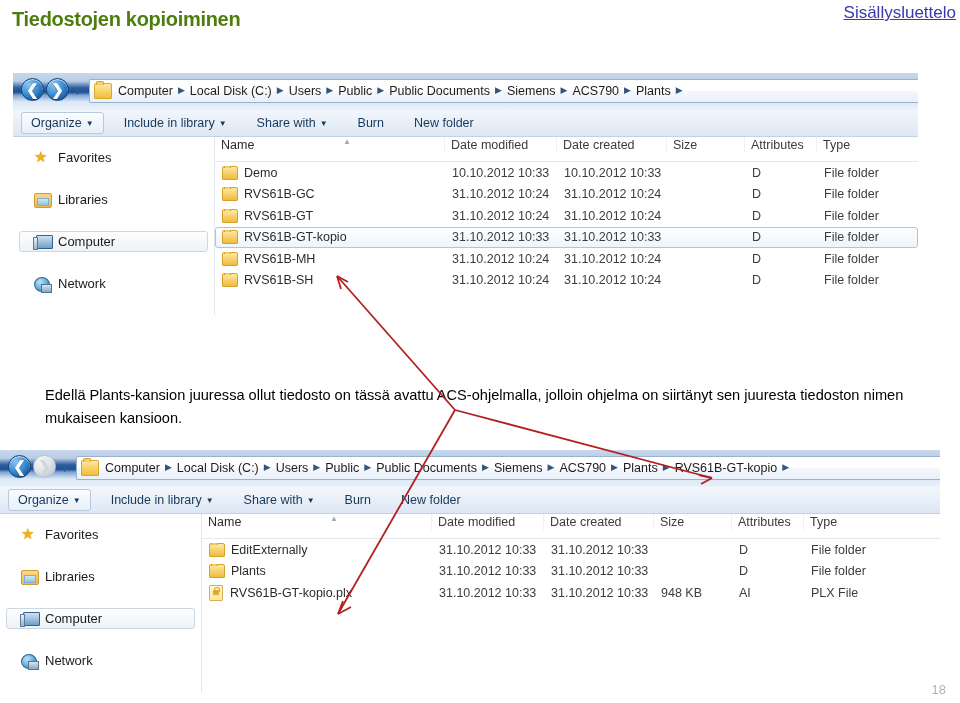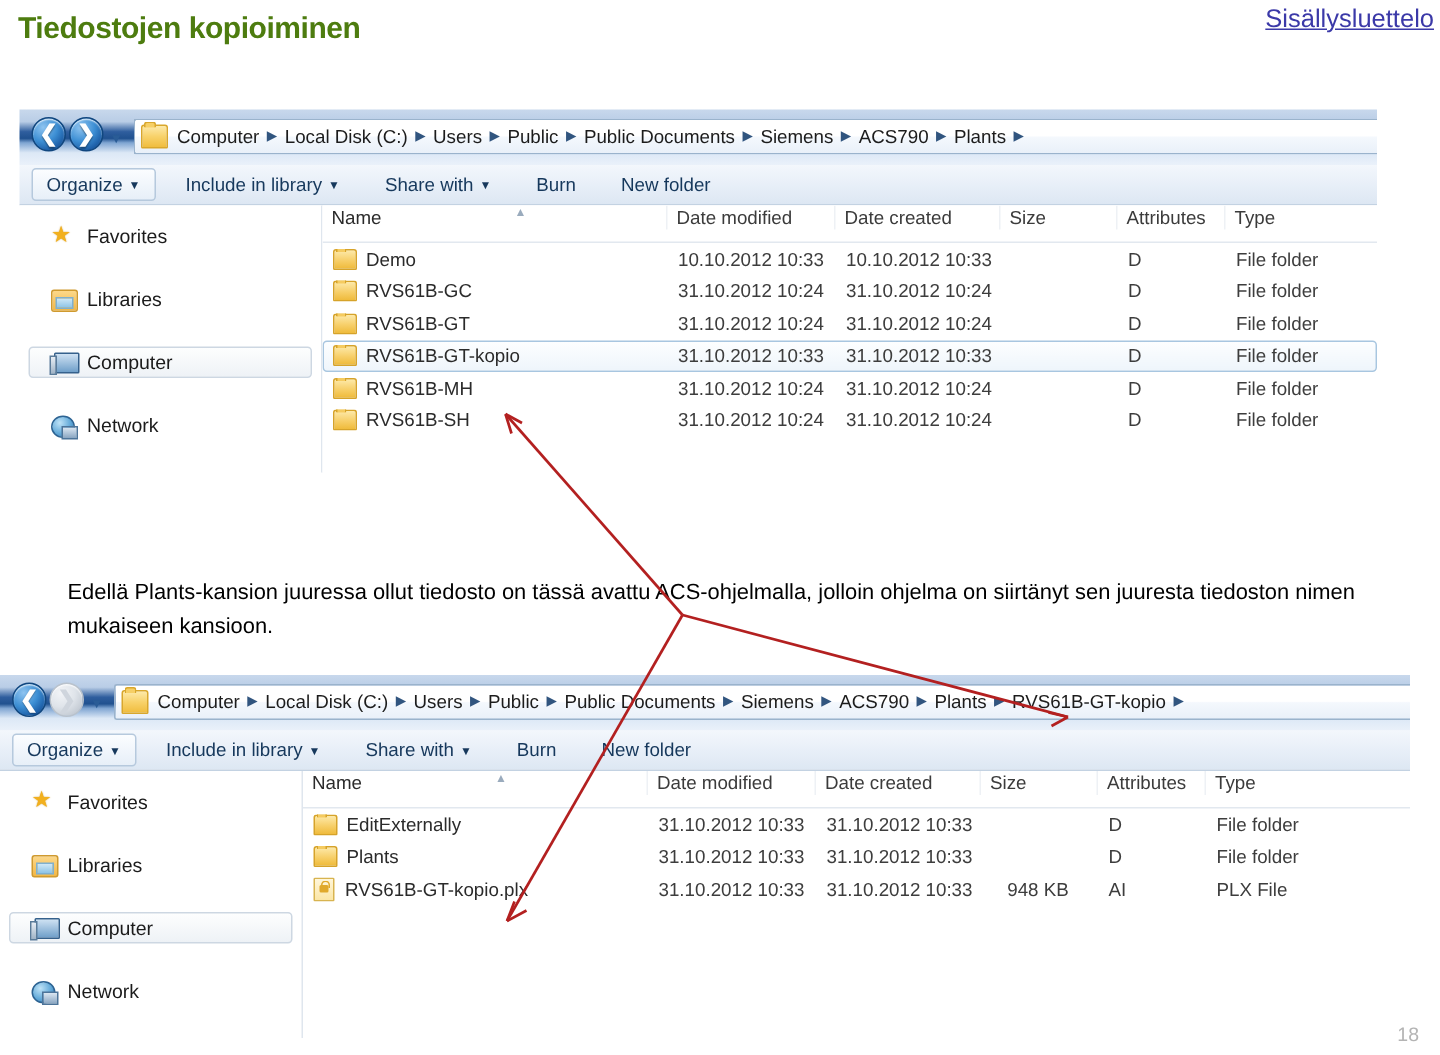--- a/index.html
+++ b/index.html
@@ -291,21 +291,21 @@
   }
   .row.selected {
     background: linear-gradient(to bottom, #fdfeff 0%, #eef5fb 100%);
     border: 1px solid #a8c6e0;
     border-radius: 3px;
   }
   .cell { box-sizing: border-box; padding-left: 6px; white-space: nowrap; overflow: hidden; }
   .c-name { width: 230px; flex: 0 0 230px; display: flex; align-items: center; color: #2b2b2b; }
   .c-dm   { width: 112px; flex: 0 0 112px; }
   .c-dc   { width: 110px; flex: 0 0 110px; }
-  .c-size { width: 78px;  flex: 0 0 78px; text-align: center; padding-right: 10px; }
+  .c-size { width: 78px;  flex: 0 0 78px; text-align: left; padding-right: 10px; }
   .c-attr { width: 72px;  flex: 0 0 72px; }
   .c-type { width: 105px; flex: 0 0 105px; }
 
   .row-folder {
     width: 14px; height: 12px;
     background: linear-gradient(to bottom, #fde9a9 0%, #f7cf69 55%, #efbb3c 100%);
     border: 1px solid #d6a32a;
     border-radius: 2px 2px 1px 1px;
     margin-right: 6px;
     position: relative;

